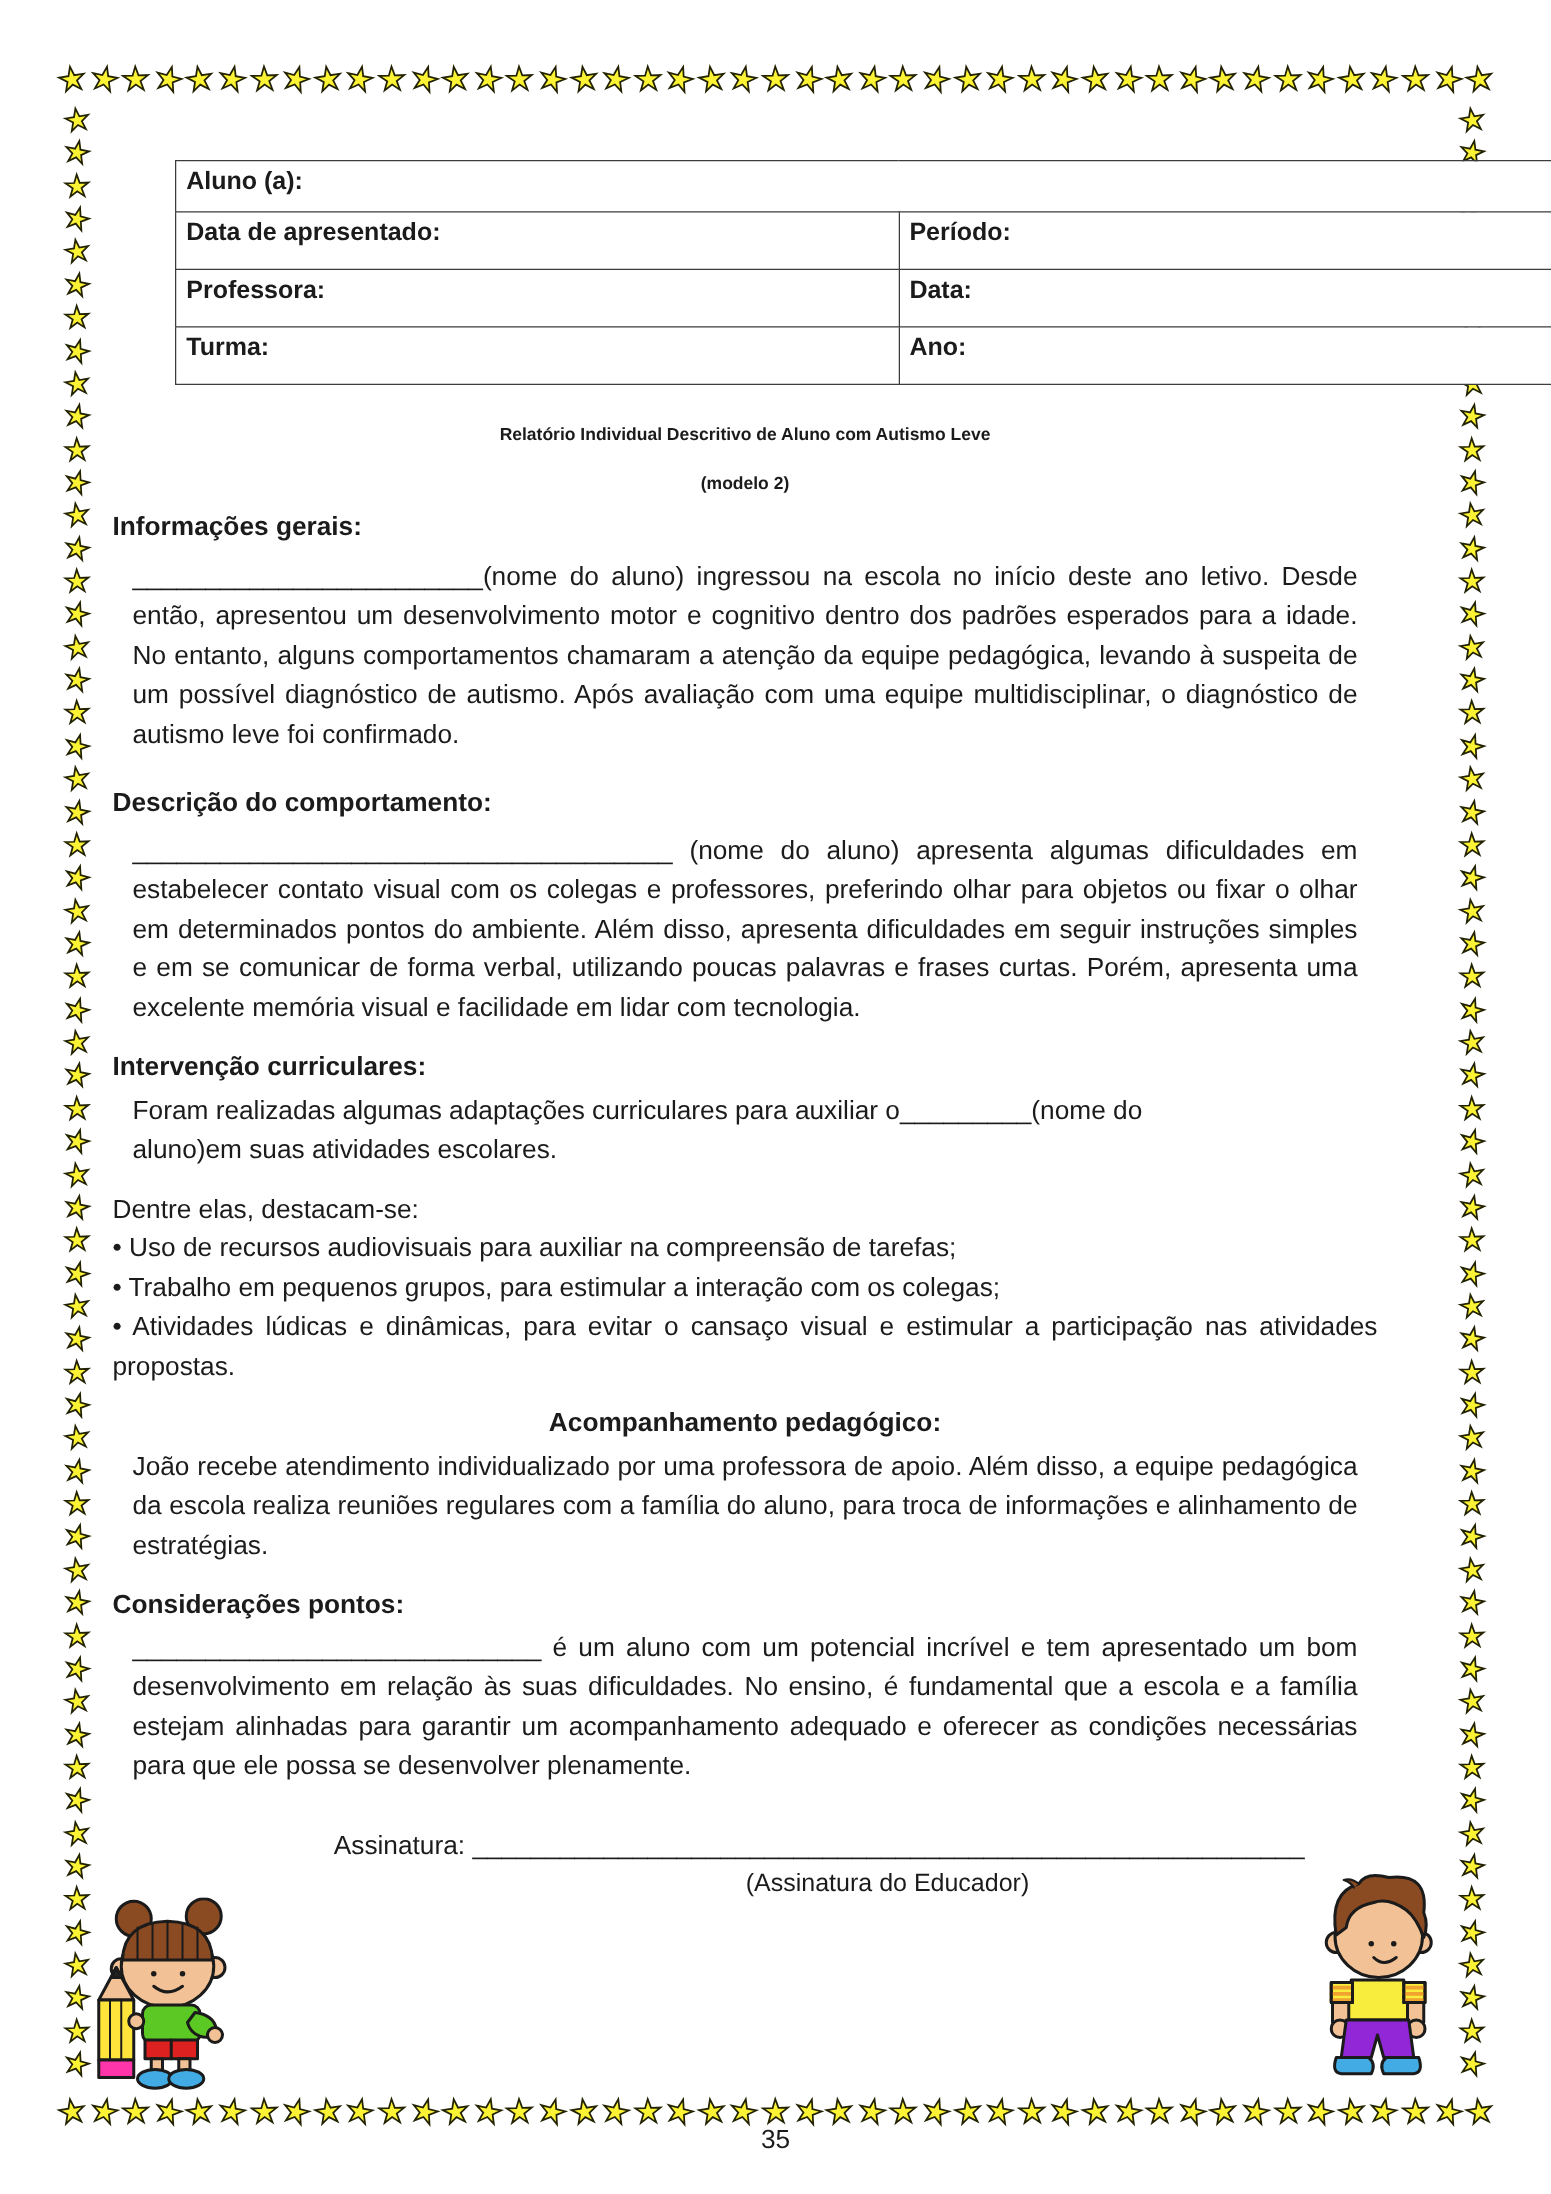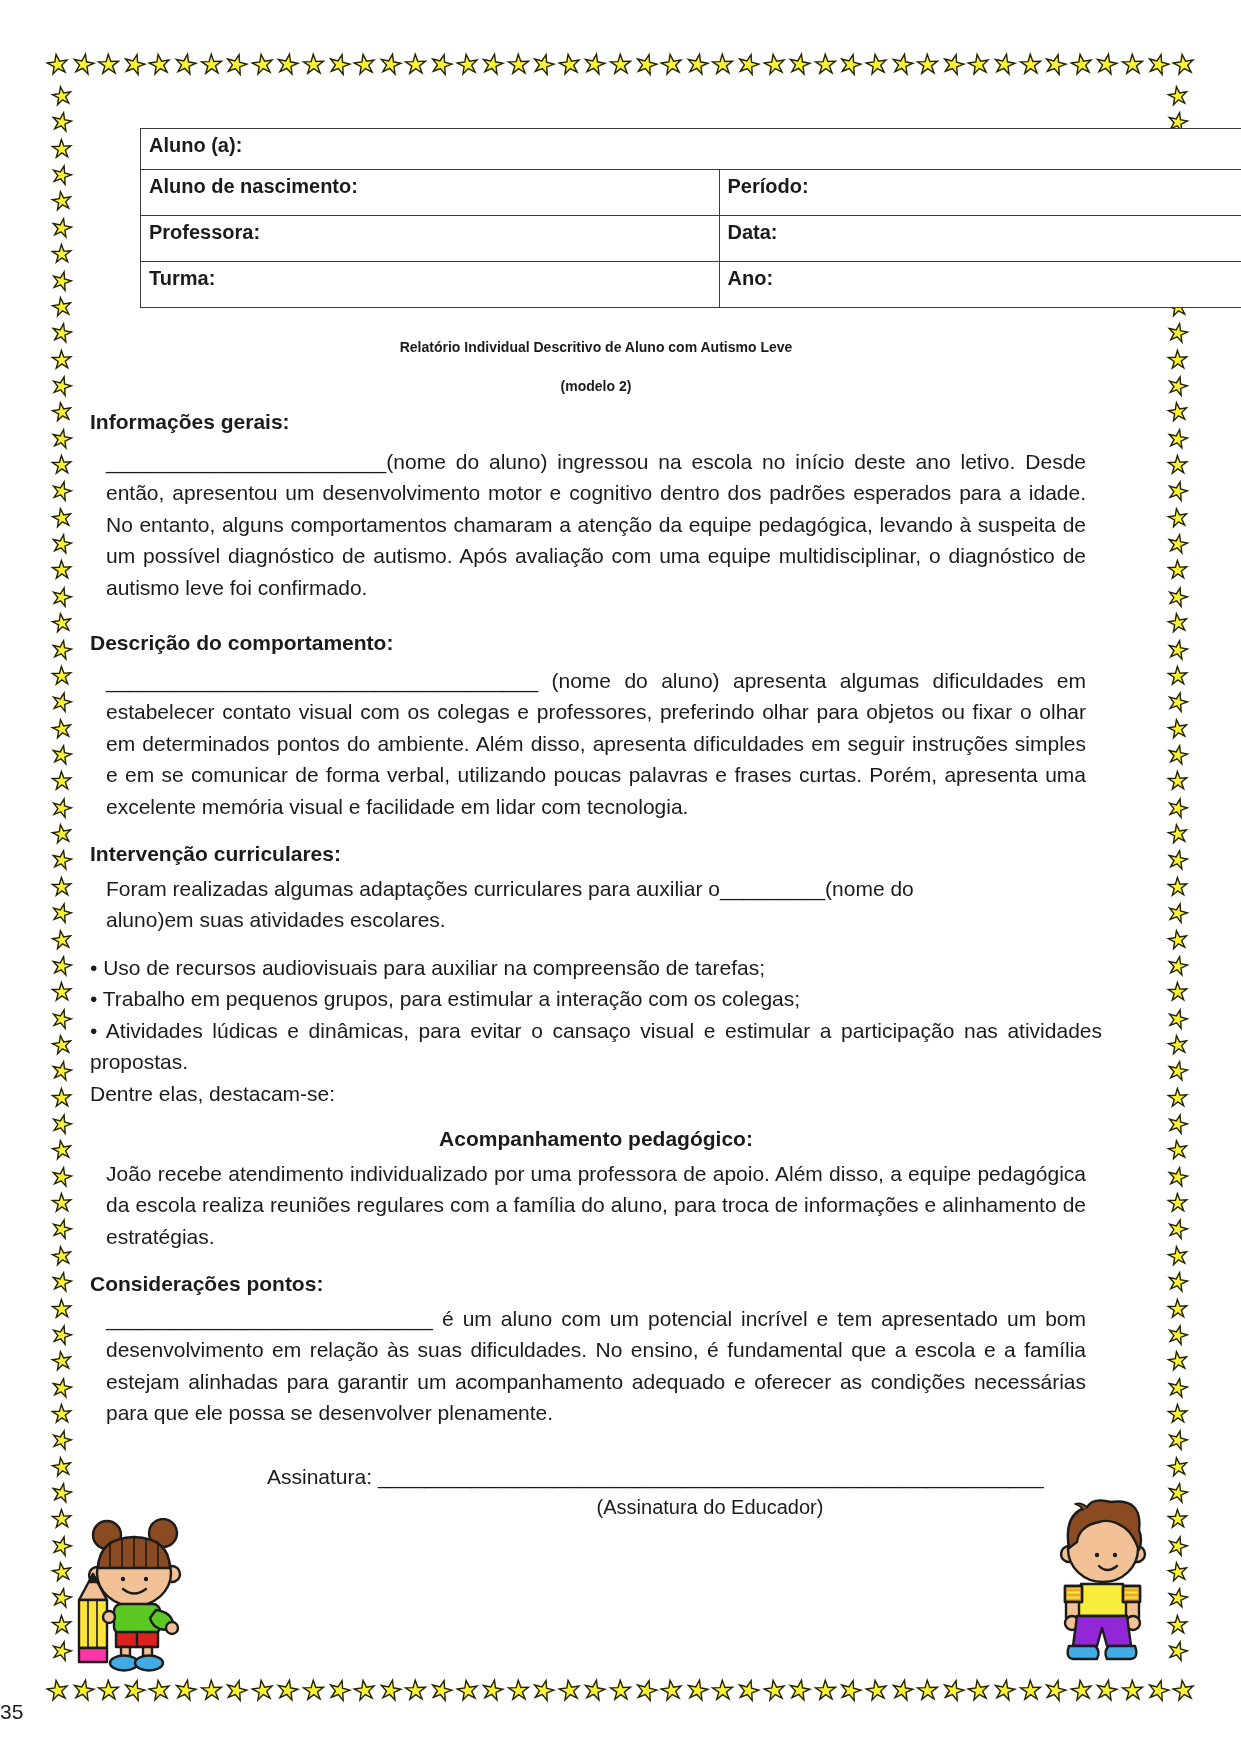--- a/index.html
+++ b/index.html
@@ -56,21 +56,21 @@
   .mt-p4{margin-top:3px;}
   .mt-h5{margin-top:15px;}
   .mt-p5{margin-top:3px;}
   .bullet-line{text-align:justify;}
 
   
   #signature-row{margin-top:32px;padding-left:177px;white-space:nowrap;}
   #signature-caption{margin-left:290px;width:660px;text-align:center;font-size:20px;}
 
   
-  #page-number{position:absolute;left:0;top:1700px;width:1241px;text-align:left;
+  #page-number{position:absolute;left:0;top:1700px;width:1241px;text-align:center;
     font-size:21px;}
 
   
   #girl-illustration{position:absolute;left:76px;top:1518px;}
   #boy-illustration{position:absolute;left:1053px;top:1494px;}
 </style>
 </head>
 <body>
 
 <div id="border-top" class="sb h">
@@ -291,21 +291,21 @@
     <span>★</span>
     <span>★</span>
   </div>
 
 <table id="form-table">
   <tbody>
       <tr class="r1">
     <td colspan="2">Aluno (a):</td>
   </tr>
   <tr class="rx">
-    <td class="c1">Aluno de nascimento:</td>
+    <td class="c1">Data de apresentado:</td>
     <td>Período:</td>
   </tr>
   <tr class="rx">
     <td class="c1">Professora:</td>
     <td>Data:</td>
   </tr>
   <tr class="rx">
     <td class="c1">Turma:</td>
     <td>Ano:</td>
   </tr>
@@ -321,26 +321,26 @@
 
   <div class="sec-heading">Informações gerais:</div>
   <p class="body-par mt-p1">________________________(nome do aluno) ingressou na escola no início deste ano letivo. Desde então, apresentou um desenvolvimento motor e cognitivo dentro dos padrões esperados para a idade. No entanto, alguns comportamentos chamaram a atenção da equipe pedagógica, levando à suspeita de um possível diagnóstico de autismo. Após avaliação com uma equipe multidisciplinar, o diagnóstico de autismo leve foi confirmado.</p>
 
   <div class="sec-heading mt-h2">Descrição do comportamento:</div>
   <p class="body-par mt-p2">_____________________________________ (nome do aluno) apresenta algumas dificuldades em estabelecer contato visual com os colegas e professores, preferindo olhar para objetos ou fixar o olhar em determinados pontos do ambiente. Além disso, apresenta dificuldades em seguir instruções simples e em se comunicar de forma verbal, utilizando poucas palavras e frases curtas. Porém, apresenta uma excelente memória visual e facilidade em lidar com tecnologia.</p>
 
   <div class="sec-heading mt-h3">Intervenção curriculares:</div>
   <p class="body-par preline mt-p3">Foram realizadas algumas adaptações curriculares para auxiliar o_________(nome do 
 aluno)em suas atividades escolares.</p>
+  <div>Dentre elas, destacam-se:</div>
   <div>
     <div class="bullet-line">• Uso de recursos audiovisuais para auxiliar na compreensão de tarefas;</div>
     <div class="bullet-line">• Trabalho em pequenos grupos, para estimular a interação com os colegas;</div>
     <div class="bullet-line">• Atividades lúdicas e dinâmicas, para evitar o cansaço visual e estimular a participação nas atividades propostas.</div>
   </div>
-  <div>Dentre elas, destacam-se:</div>
 
   <div class="sec-heading mt-h4">Acompanhamento pedagógico:</div>
   <p class="body-par mt-p4">João recebe atendimento individualizado por uma professora de apoio. Além disso, a equipe pedagógica da escola realiza reuniões regulares com a família do aluno, para troca de informações e alinhamento de estratégias.</p>
 
   <div class="sec-heading mt-h5">Considerações pontos:</div>
   <p class="body-par mt-p5">____________________________ é um aluno com um potencial incrível e tem apresentado um bom desenvolvimento em relação às suas dificuldades. No ensino, é fundamental que a escola e a família estejam alinhadas para garantir um acompanhamento adequado e oferecer as condições necessárias para que ele possa se desenvolver plenamente.</p>
 
   <div id="signature-row">
     <span>Assinatura:</span>
     <span>_________________________________________________________</span>

